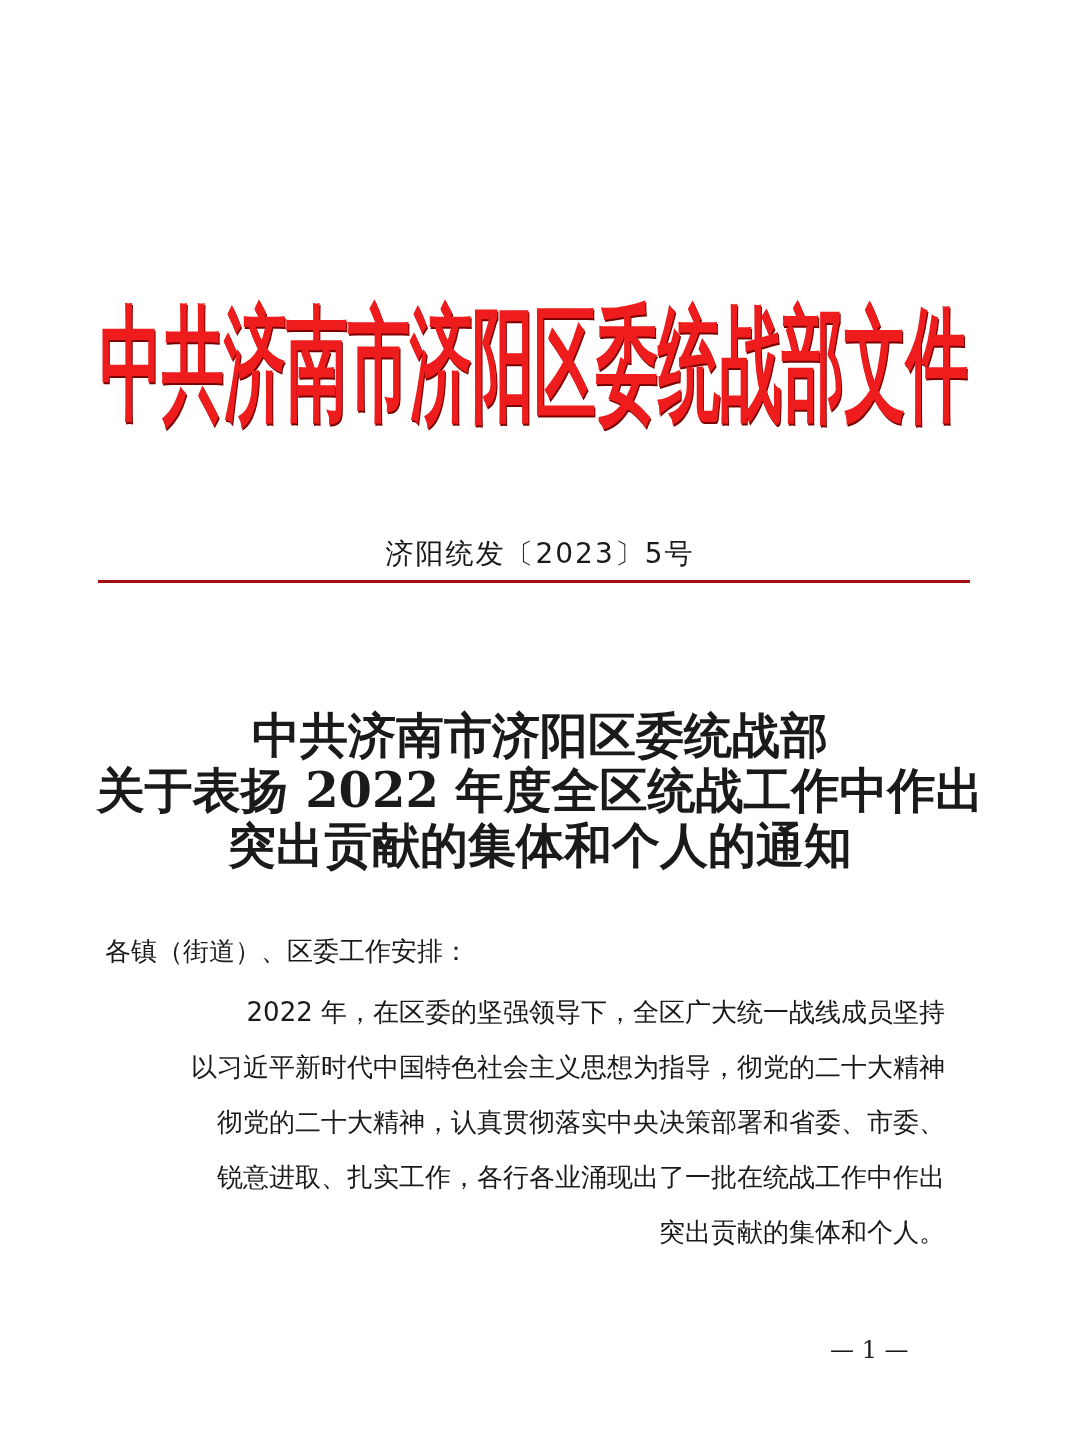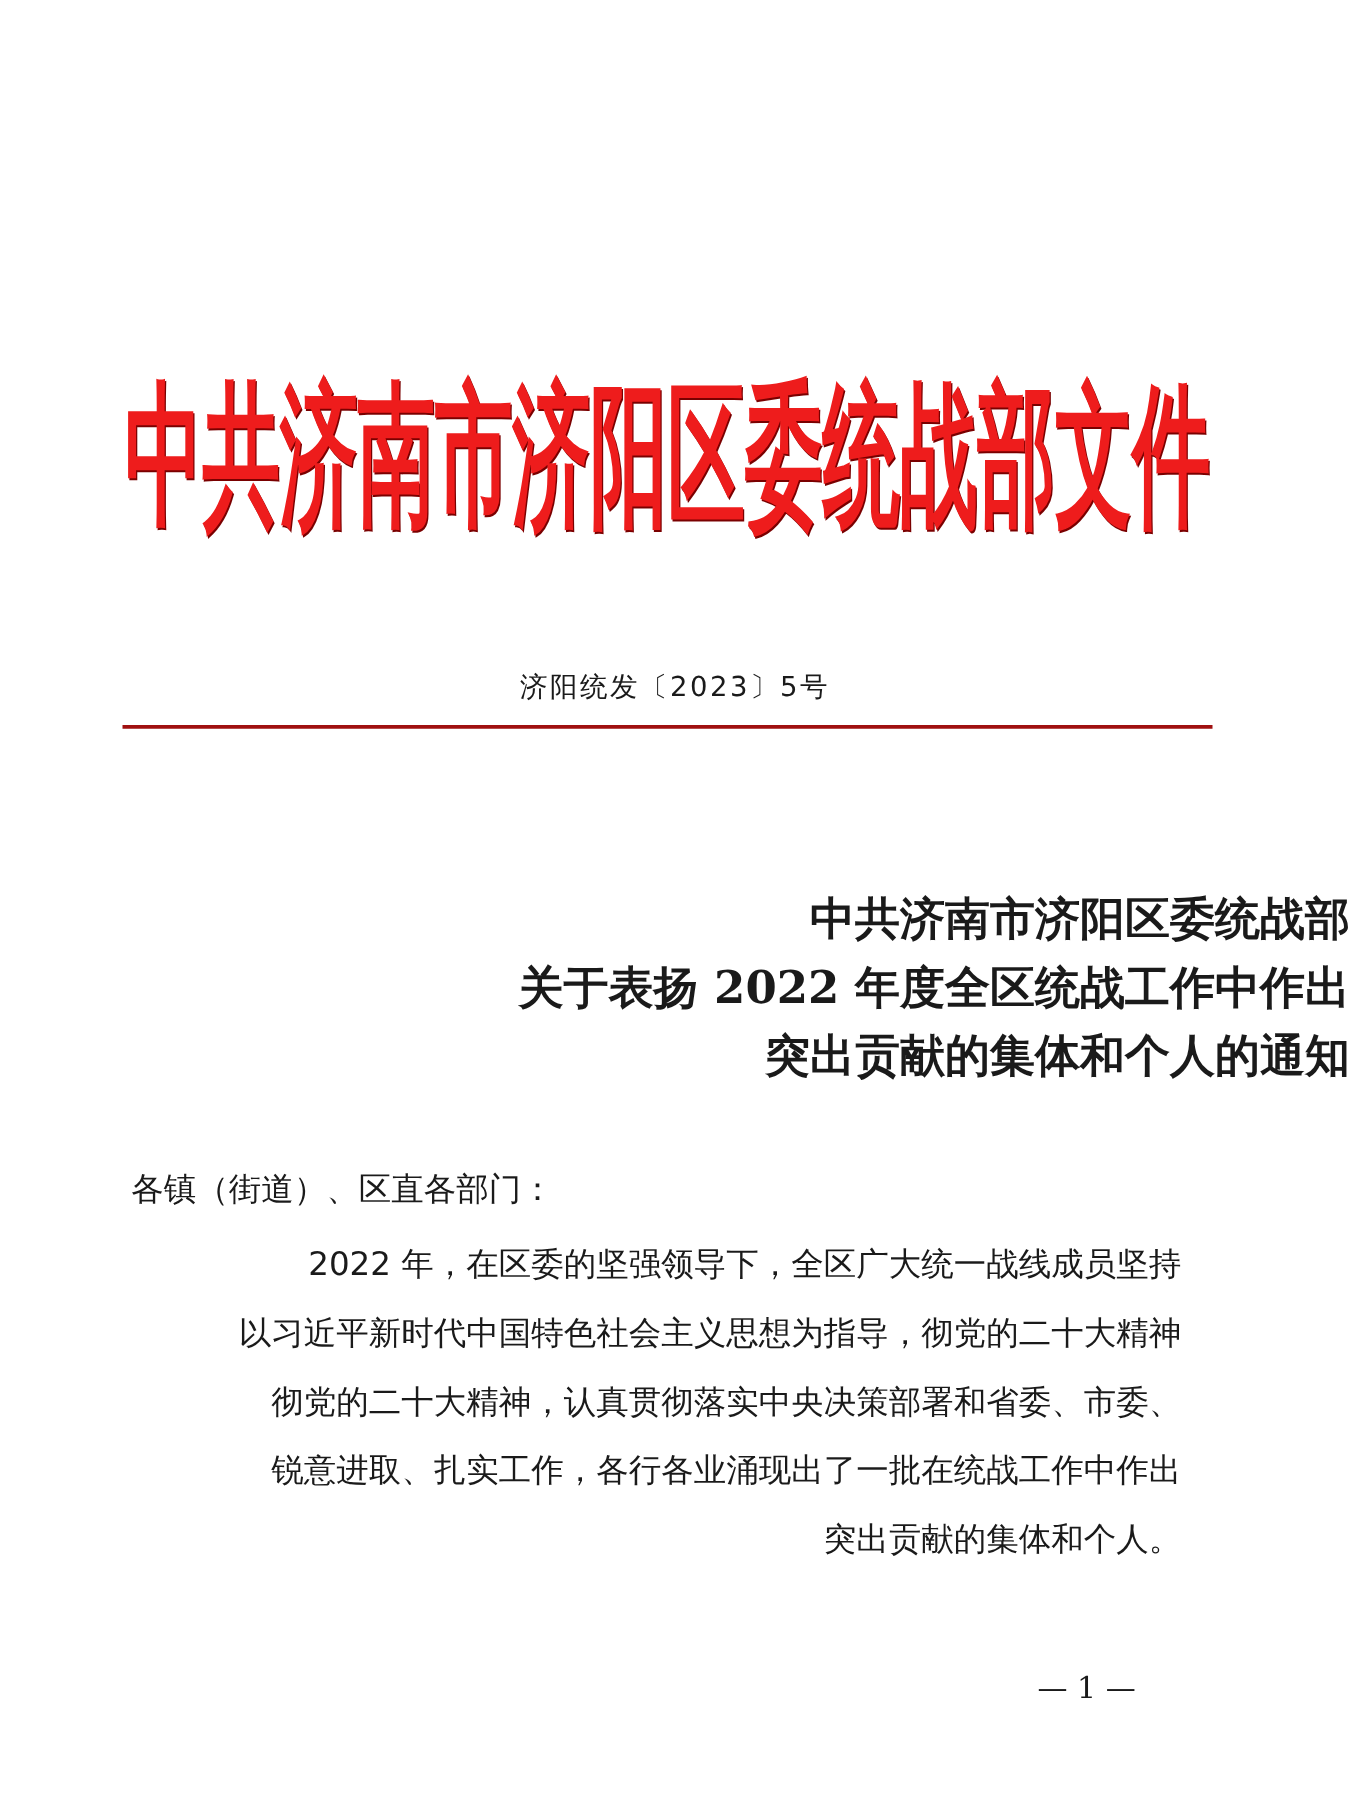--- a/index.html
+++ b/index.html
@@ -20,30 +20,30 @@
     color: #ee1c1c;
     font-family: "DejaVu Sans", "Liberation Sans", sans-serif;
     font-weight: bold;
     font-size: 62px;
     line-height: 1;
     transform: scaleY(2.0);
     text-shadow: 1px 1px 0 #7a0000;
   }
   .doc-number {
     position: absolute; left: 0; top: 535px; width: 1080px;
-    text-align: center; font-size: 22px; letter-spacing: 2px;
+    text-align: center; font-size: 28px; letter-spacing: 2px;
     font-family: "DejaVu Sans", "Liberation Sans", sans-serif;
   }
   .red-rule {
     position: absolute; left: 98px; top: 580px; width: 872px; height: 3px;
     background: #a01010;
   }
   .title {
     position: absolute; left: 0; top: 708px; width: 1080px;
-    text-align: right; font-weight: bold; font-size: 36px; line-height: 55px;
+    text-align: center; font-weight: bold; font-size: 48px; line-height: 55px;
   }
   .title div { white-space: nowrap; }
   .salutation {
     position: absolute; left: 105px; top: 934px;
     font-size: 26px;
     font-family: "DejaVu Sans", "Liberation Sans", sans-serif;
   }
   .body-text {
     position: absolute; left: 105px; top: 985px; width: 840px;
     font-size: 26px; line-height: 55px;
@@ -78,21 +78,21 @@
 <div class="doc-number">济阳统发〔2023〕5号</div>
 
 <div class="red-rule"></div>
 
 <div class="title">
   <div>中共济南市济阳区委统战部</div>
   <div>关于表扬 2022 年度全区统战工作中作出</div>
   <div>突出贡献的集体和个人的通知</div>
 </div>
 
-<div class="salutation">各镇（街道）、区直各部门：</div>
+<div class="salutation">各镇（街道）、区委工作安排：</div>
 
 <div class="body-text">
   <div>　　2022 年，在区委的坚强领导下，全区广大统一战线成员坚持</div>
   <div>以习近平新时代中国特色社会主义思想为指导，彻党的二十大精神</div>
   <div>彻党的二十大精神，认真贯彻落实中央决策部署和省委、市委、</div>
   <div>锐意进取、扎实工作，各行各业涌现出了一批在统战工作中作出</div>
   <div>突出贡献的集体和个人。</div>
 </div>
 
 <div class="page-number">— 1 —</div>

